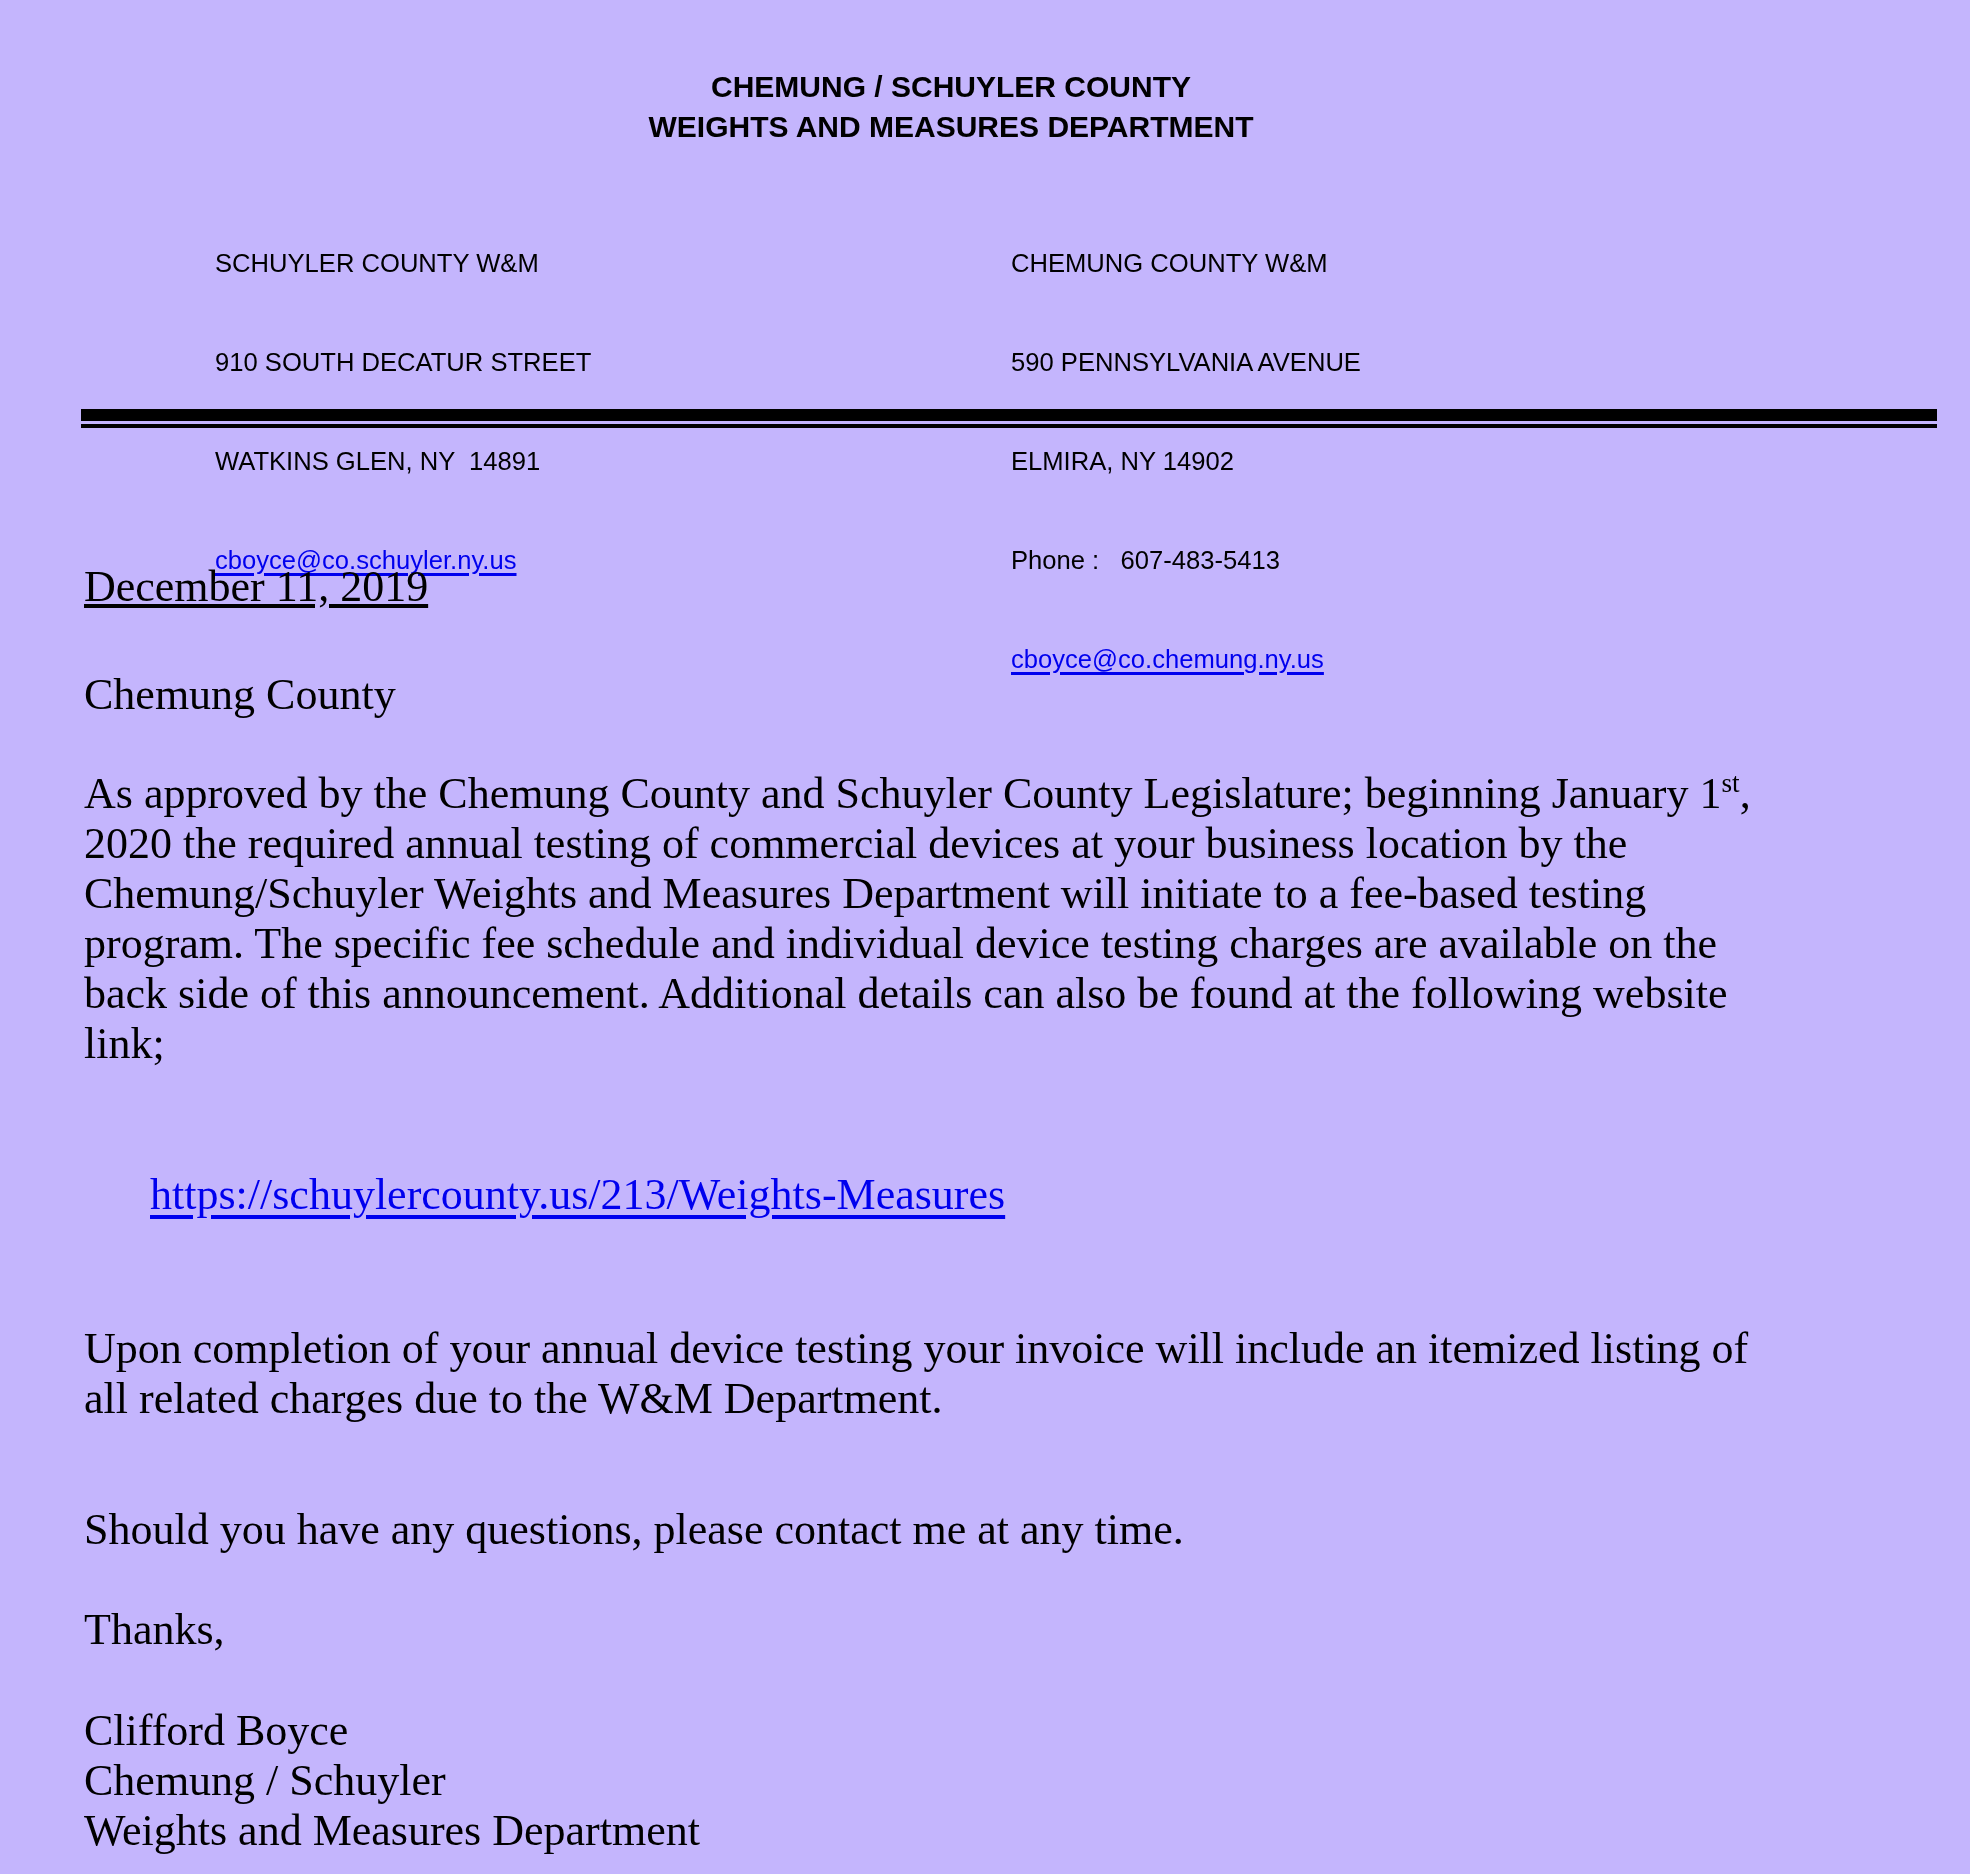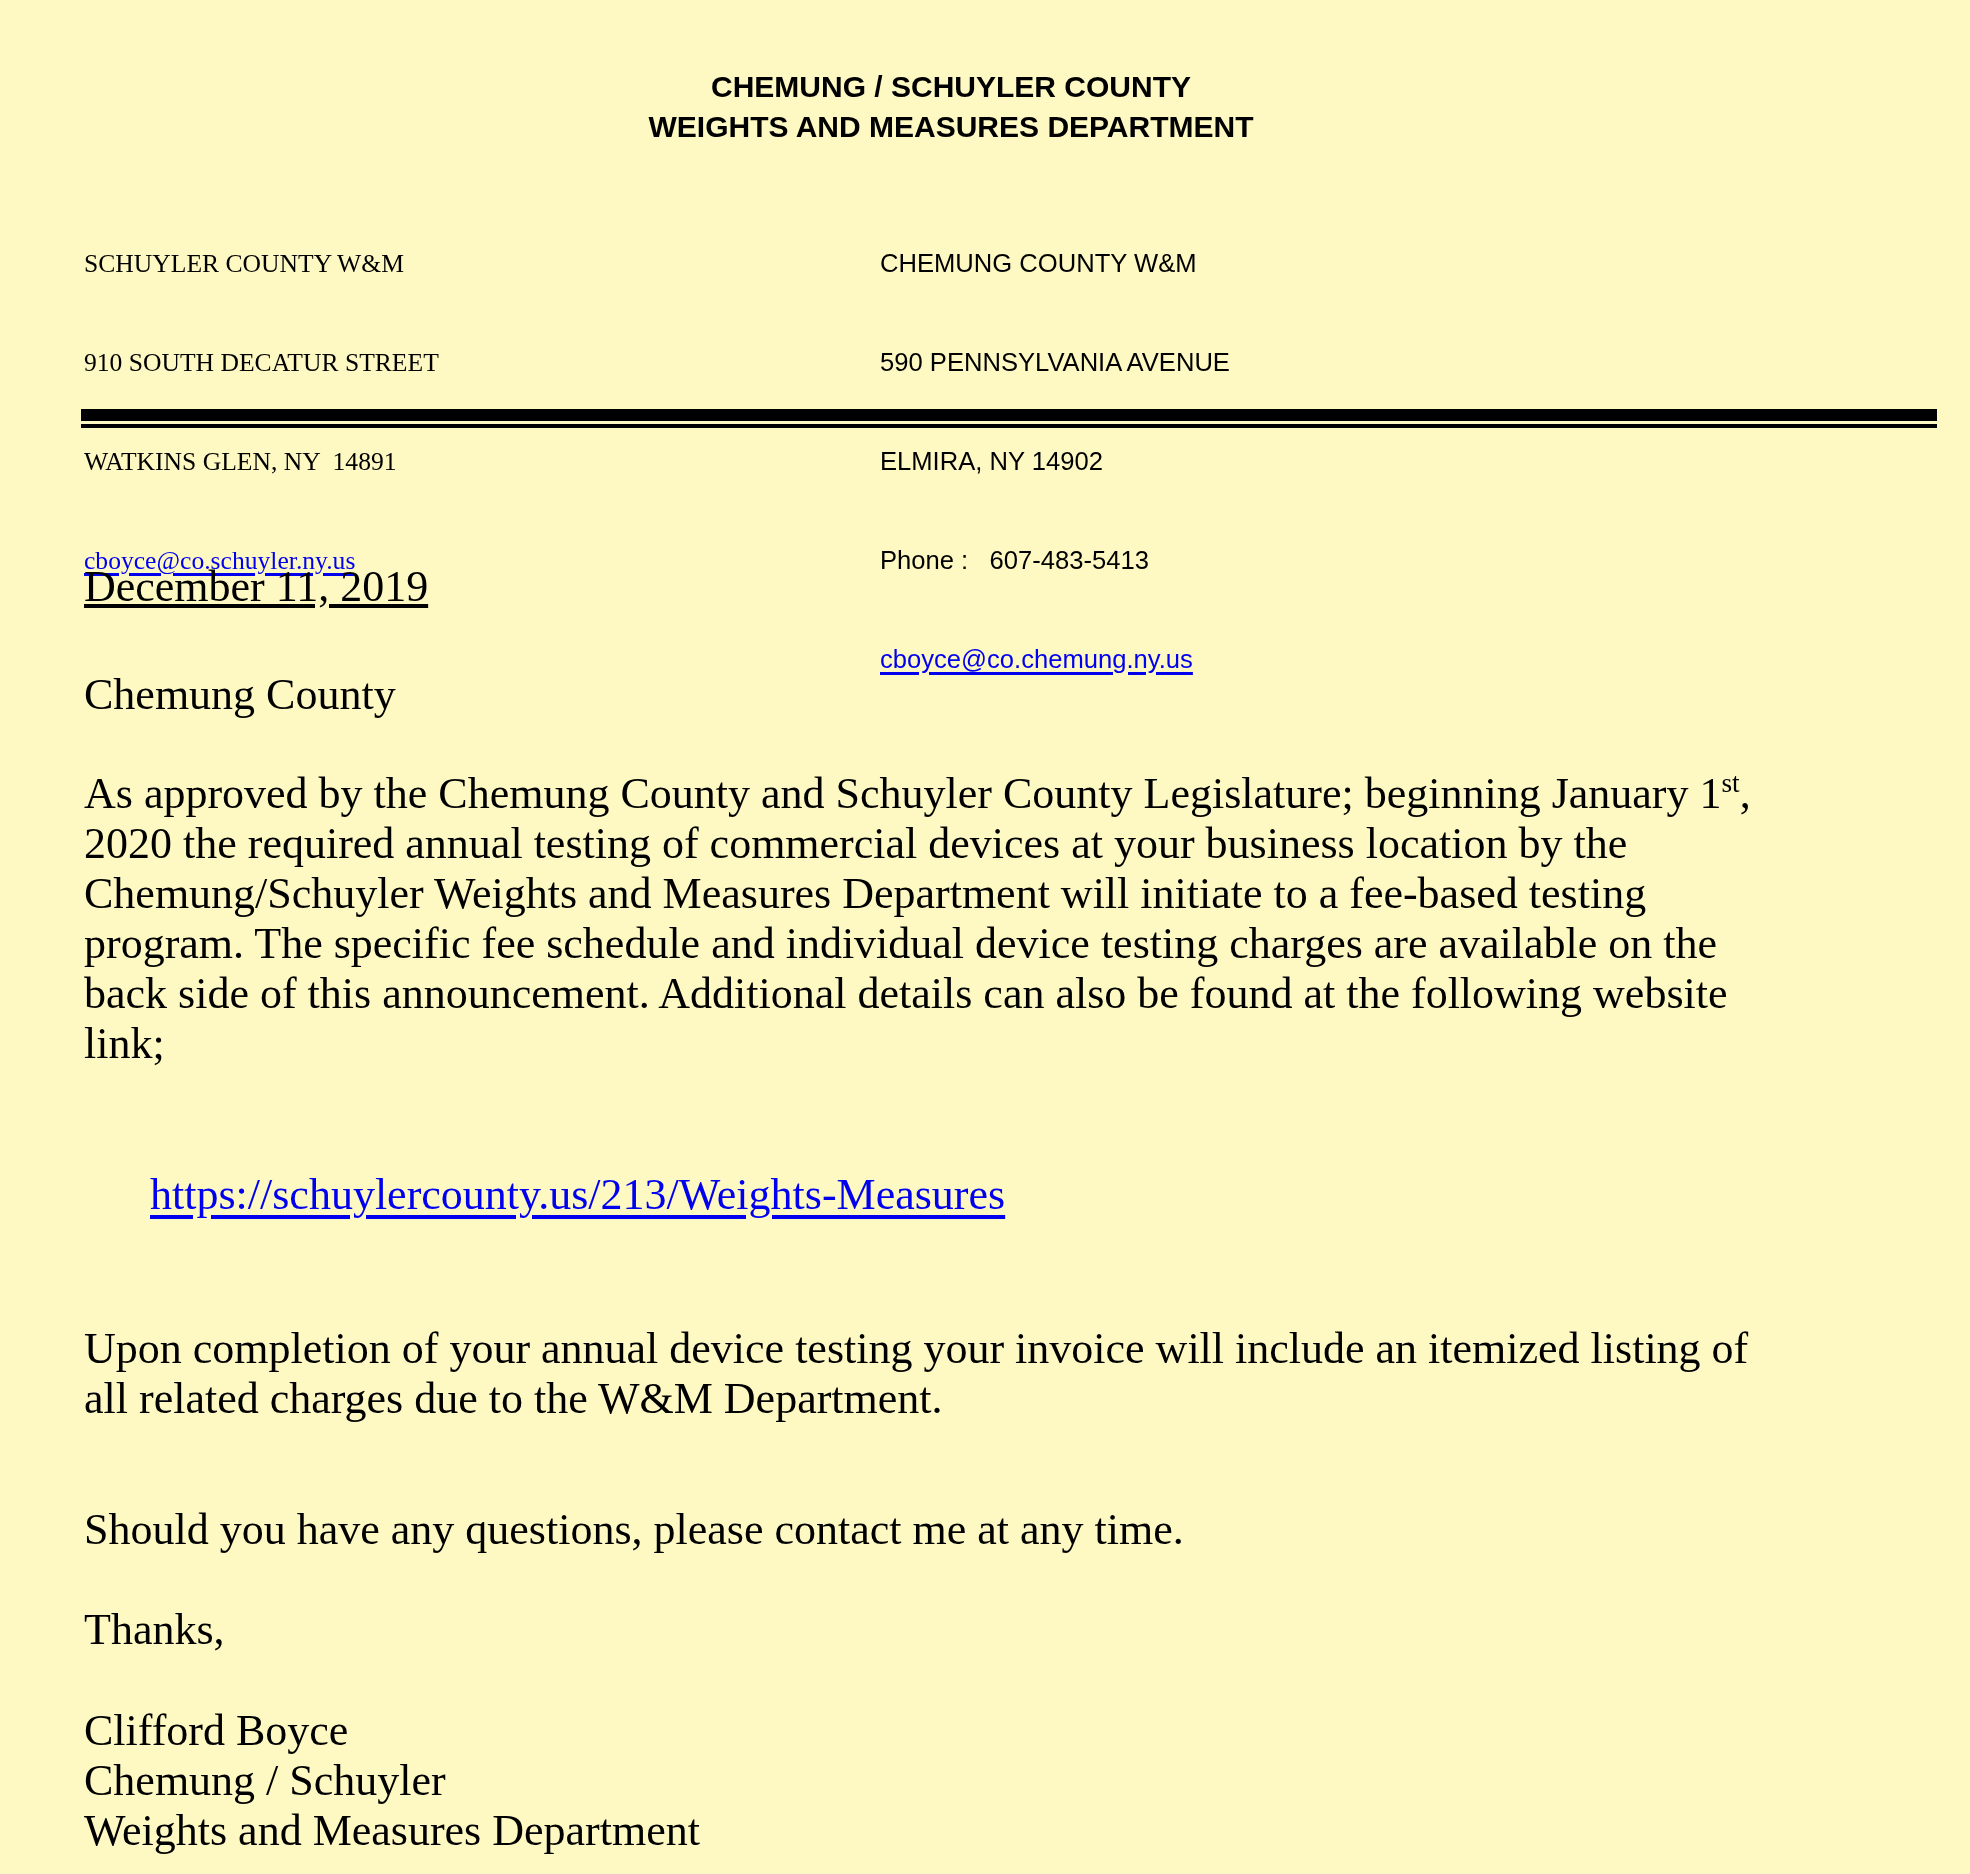--- a/index.html
+++ b/index.html
@@ -4,21 +4,21 @@
 <style>
   html, body {
     margin: 0;
     padding: 0;
     background: #ffffff;
   }
   .page {
     position: relative;
     width: 1971px;
     height: 1875px;
-    background: #fef9c3;
+    background: #c4b5fd;
     color: #000000;
     overflow: hidden;
     font-family: "Liberation Serif", "DejaVu Serif", serif;
   }
   
   .content {
     position: absolute;
     left: 84px;
     top: 0;
     width: 1734px;
@@ -32,21 +32,21 @@
     line-height: 40px;
   }
   .addresses {
     display: flex;
     margin-top: 34px;
     font-family: "Liberation Sans", "DejaVu Sans", sans-serif;
     font-size: 25.6px;
     line-height: 33px;
   }
   .addr-col { white-space: pre; }
-  .addr-left  { width: 796px; font-family: Liberation Serif, serif; }
+  .addr-left  { margin-left: 131px; width: 796px; }
   .addr-line { white-space: pre; }
   a.email-link, a.site-link {
     color: var(--link-color, #0000EE);
     text-decoration: underline;
     text-decoration-thickness: 2.6px;
     text-underline-offset: 4.4px;
     cursor: pointer;
   }
   
   .double-rule {

